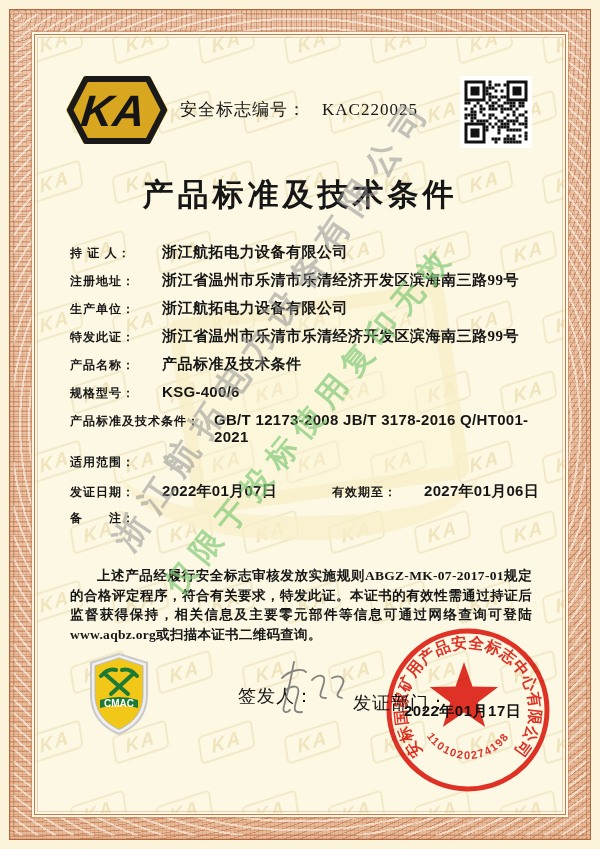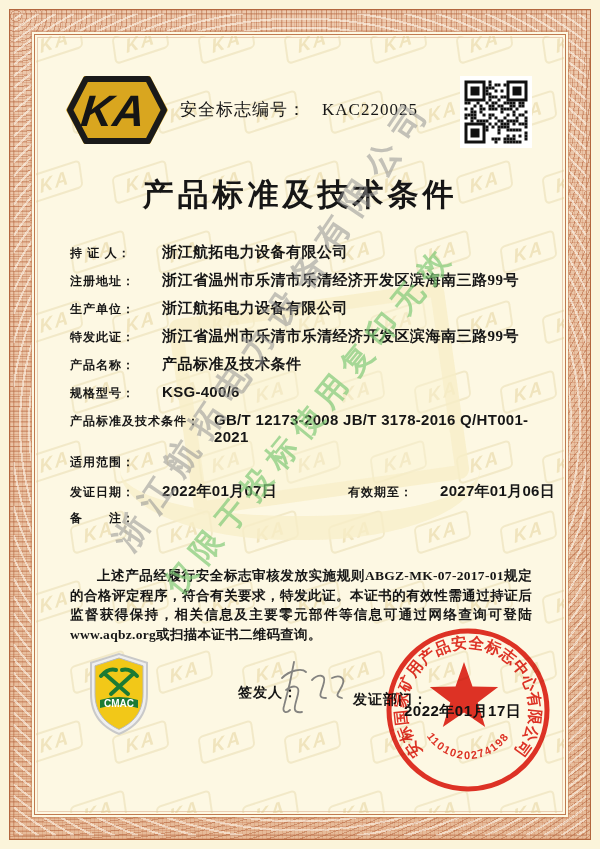--- a/index.html
+++ b/index.html
@@ -102,21 +102,21 @@
   .frow.remark{margin-top:8px;}
 
   .statement{
     position:absolute;left:70px;top:566px;width:462px;
     font-family:"Liberation Serif",serif;font-weight:700;
     font-size:13.5px;line-height:19.5px;text-align:justify;text-indent:2em;
     letter-spacing:.3px;
   }
 
   .cmac{position:absolute;left:86px;top:652px;width:66px;height:84px;}
-  .signer-label,.dept-label{position:absolute;font-weight:700;font-size:14px;letter-spacing:1px;}
+  .signer-label,.dept-label{position:absolute;font-weight:400;font-size:18px;letter-spacing:1px;}
   .signer-label{left:238px;top:684px;}
   .dept-label{left:353px;top:684px;margin-top:7px;}
   .signature{position:absolute;left:272px;top:652px;width:84px;height:72px;}
 
   .seal{position:absolute;left:380px;top:616px;width:176px;height:188px;z-index:5;
         opacity:.93;mix-blend-mode:multiply;}
   .seal-date{position:absolute;left:404px;top:702px;z-index:6;
     font-weight:700;font-size:15px;letter-spacing:.5px;color:#111;}
 </style>
 </head>
@@ -402,21 +402,21 @@
           <span class="flabel wide">产品标准及技术条件：</span>
           <span class="fval code">GB/T 12173-2008 JB/T 3178-2016 Q/HT001-2021</span>
         </div>
       <div class="frow">
           <span class="flabel">适用范围：</span>
         </div>
 
       <div class="frow dates">
         <span class="flabel">发证日期：</span>
         <span class="fval code">2022年01月07日</span>
-        <span class="flabel" style="margin-left:18px;">有效期至：</span>
+        <span class="flabel" style="margin-left:2px;">有效期至：</span>
         <span class="fval code">2027年01月06日</span>
       </div>
 
       <div class="frow remark">
           <span class="flabel">备　　注：</span>
         </div>
     </div>
 
     <div class="statement">上述产品经履行安全标志审核发放实施规则ABGZ-MK-07-2017-01规定的合格评定程序，符合有关要求，特发此证。本证书的有效性需通过持证后监督获得保持，相关信息及主要零元部件等信息可通过网络查询可登陆www.aqbz.org或扫描本证书二维码查询。</div>
 

